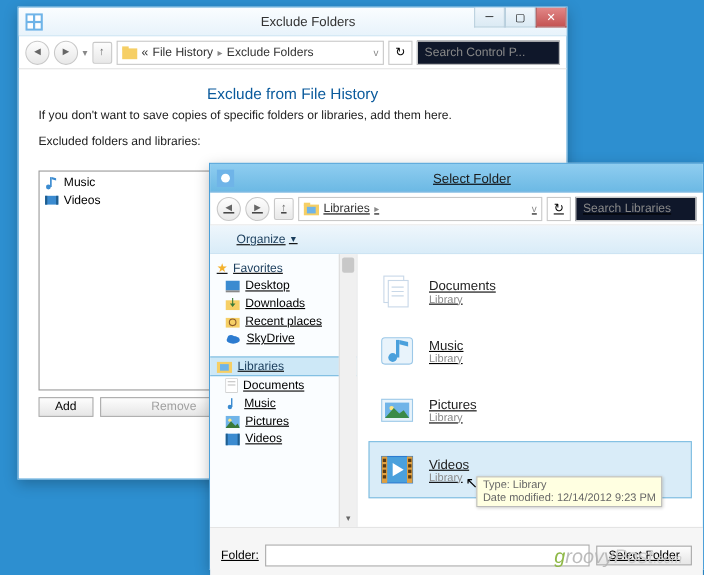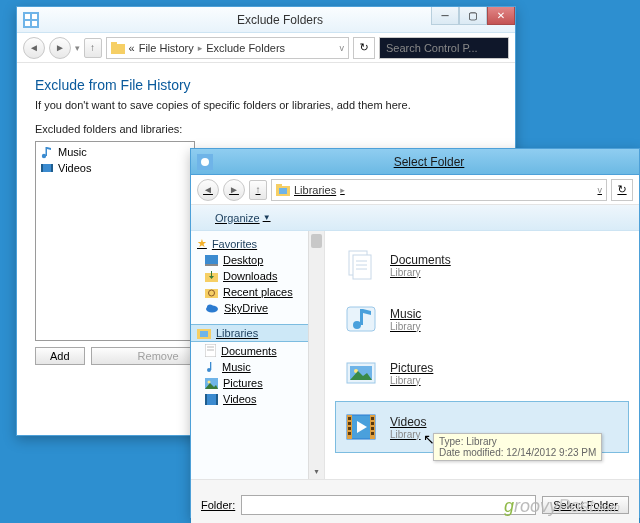--- a/index.html
+++ b/index.html
@@ -14,23 +14,23 @@
   .navbar { height: 30px; display: flex; align-items: center; padding: 0 6px; gap: 4px; border-bottom: 1px solid #e4e4e4; }
   .navbtn { width: 22px; height: 22px; border: 1px solid #c8c8c8; border-radius: 50%; background: linear-gradient(#fdfdfd,#e8e8e8); display:flex; align-items:center; justify-content:center; font-size:10px; color:#666; cursor:pointer; }
   .addr { flex: 1; height: 22px; border: 1px solid #c8c8c8; display: flex; align-items: center; padding: 0 4px; gap: 4px; font-size: 11px; background:#fff; }
   .addr .crumb { color: #333; cursor:pointer; }
   .addr .sep { color: #888; font-size:9px; }
   .addr .dd { margin-left:auto; color:#888; font-size:9px; }
   .refresh { width:22px; height:22px; border:1px solid #c8c8c8; display:flex; align-items:center; justify-content:center; font-size:11px; cursor:pointer; background:#fff;}
   .search { width: 130px; height: 22px; border: 1px solid #c8c8c8; font-size: 11px; padding: 0 6px; color: #888; display:flex; align-items:center; background:#0f172a;}
   
   .w1-body { padding: 14px 18px; }
-  .w1-head { color: #0a5a9c; font-size: 14px; margin-bottom: 6px; }
+  .w1-head { color: #0a5a9c; font-size: 14px; margin-bottom: 6px; text-align: center; }
   .w1-sub { font-size: 11px; color: #222; margin-bottom: 12px; }
-  .w1-label { font-size: 11px; color: #222; margin-bottom: 6px; }
+  .w1-label { font-size: 11px; color: #222; margin-bottom: 20px; }
   .listbox { width: 160px; height: 200px; border: 1px solid #9a9a9a; background:#fff; padding:2px; }
   .listbox .item { display:flex; align-items:center; gap:4px; font-size:11px; padding:1px 2px; cursor:pointer;}
   .btnrow { display:flex; gap:6px; margin-top:6px; }
   .btn { font-size:11px; padding:2px 14px; border:1px solid #a8a8a8; background:linear-gradient(#fdfdfd,#e6e6e6); cursor:pointer;text-align:right; }
   .btn.disabled { color:#a0a0a0; cursor:default;padding-left:46px; }
   
   .w2 { left: 190px; top: 148px; width: 450px; height: 370px; text-decoration: underline; }
   .w2 .titlebar { background: linear-gradient(#8fcdf0,#6cb9e4); border-bottom:1px solid #4da0d8;}
   .w2 .titlebar .title { color:#1a1a1a; }
   .orgbar { height:26px; background: linear-gradient(#eef6fc,#d9ecf8); border-bottom:1px solid #cde4f3; display:flex; align-items:center; padding:0 24px; }
@@ -158,20 +158,23 @@
             <rect width="14" height="10" y="2" fill="#f6cf65"></rect>
             <rect width="6" height="3" fill="#f6cf65"></rect>
             <rect x="3" y="4" width="8" height="6" fill="#6fb4e8"></rect>
           </svg>
         </span>
       <span class="crumb">Libraries</span>
       <span class="sep">▸</span>
       <span class="dd">v</span>
     </div>
     <div class="refresh">↻</div>
+    <div class="search" style="width:110px">
+        <span>Search Libraries</span>
+      </div>
   </div>
   <div class="orgbar">
     <div class="org">
         <span>Organize</span>
         <span style="font-size:8px">▼</span>
       </div>
   </div>
   <div class="w2-main">
     <div class="sidebar">
       <div class="group ghead">

